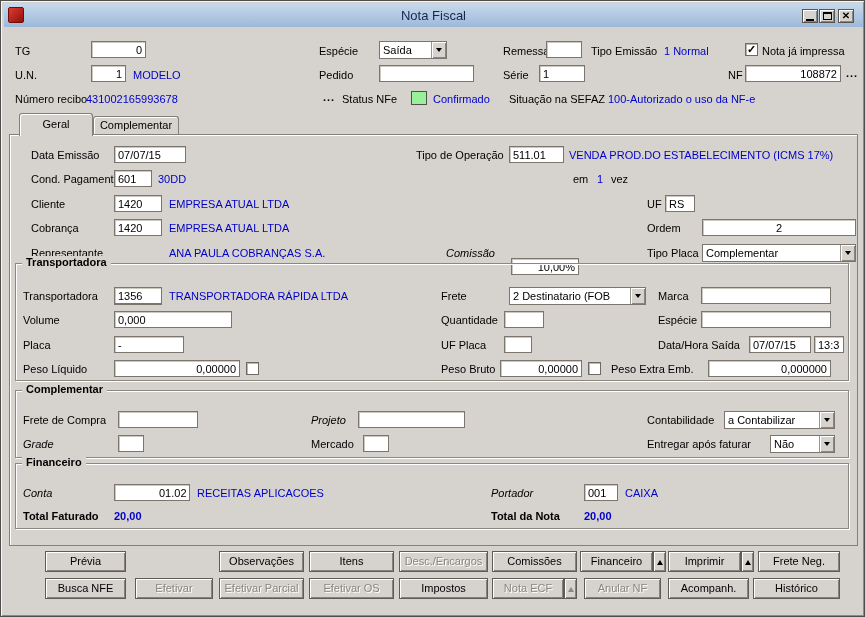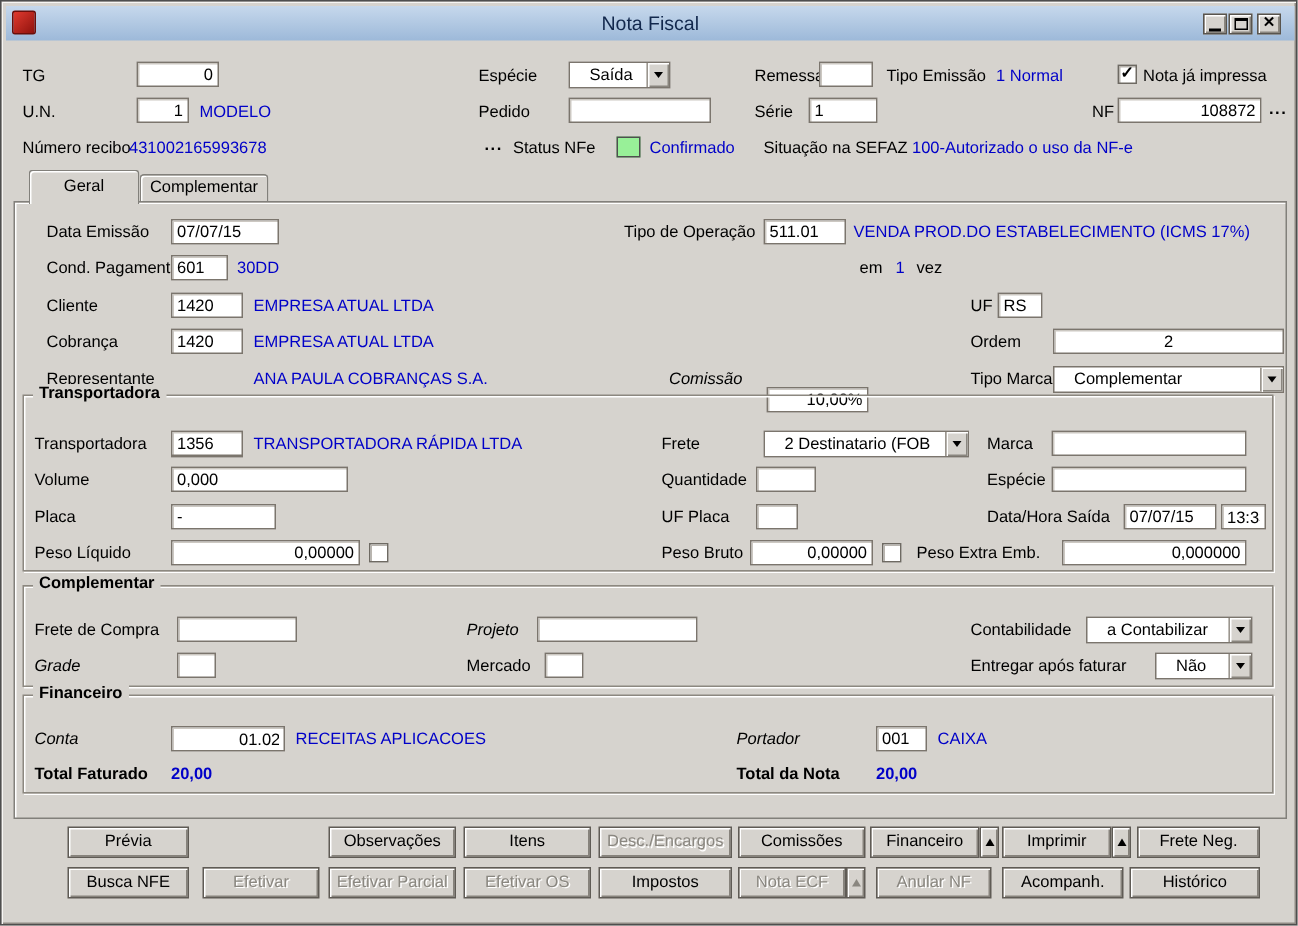--- a/index.html
+++ b/index.html
@@ -14,21 +14,21 @@
   .min-glyph{width:8px;height:2px;background:#000;margin-top:8px}
   .max-glyph{width:9px;height:8px;border:1px solid #000;border-top-width:2px}
   .close-glyph{font-size:10px;font-weight:bold;line-height:1}
   .lbl{position:absolute;white-space:nowrap;color:#000}
   .bl{color:#0000c8}
   .it{font-style:italic}
   .b{font-weight:bold}
   .inp{position:absolute;height:17px;background:#fff;border:1px solid #7b756d;box-shadow:inset 1px 1px 0 #ccc8c2;
        font-family:inherit;font-size:11px;color:#000;padding:0 3px}
   .right{text-align:right}.center{text-align:center}
-  .dd{position:absolute;height:18px;background:#fff;border:1px solid #7b756d;line-height:16px;padding-left:13px}
+  .dd{position:absolute;height:18px;background:#fff;border:1px solid #7b756d;line-height:16px;padding-left:3px}
   .dd-text{display:block;overflow:hidden;white-space:nowrap;margin-right:16px}
   .dd-btn{position:absolute;right:0;top:0;width:15px;height:16px;background:#d6d3ce;border-left:1px solid #9a958e;
           box-shadow:inset 1px 1px 0 #fff,inset -1px -1px 0 #8a867f;display:flex;align-items:center;justify-content:center}
   .tri{width:0;height:0;border-left:3px solid transparent;border-right:3px solid transparent;border-top:4px solid #000}
   .tri-up{width:0;height:0;border-left:3px solid transparent;border-right:3px solid transparent;border-bottom:5px solid #000;display:inline-block;vertical-align:middle}
   .chk{position:absolute;width:13px;height:13px;background:#fff;border:1px solid #6e6a63;box-shadow:inset 1px 1px 0 #b9b5af;
        font-size:11px;line-height:11px;text-align:center}
   .chk-mark{font-weight:bold}
   .status-sq{position:absolute;left:410px;top:90px;width:16px;height:14px;background:#98f098;border:1px solid #4f4f4f}
   .panel{position:absolute;left:8px;top:133px;width:849px;height:412px;border:1px solid #82807b;box-shadow:inset 1px 1px 0 #fff}
@@ -128,21 +128,21 @@
   <input class="inp" style="left: 113px; top: 218px; width: 48px;" value="1420">
   <div class="lbl bl" style="left:168px;top:221px">EMPRESA ATUAL LTDA</div>
   <div class="lbl" style="left:646px;top:221px">Ordem</div>
   <input class="inp center" style="left: 701px; top: 218px; width: 154px;" value="2">
 
   <div class="lbl" style="left:30px;top:246px">Representante</div>
   <input class="inp" style="left: 113px; top: 243px; width: 48px; margin-top: 44px;" value="1417">
   <div class="lbl bl" style="left:168px;top:246px">ANA PAULA COBRANÇAS S.A.</div>
   <div class="lbl it" style="left:445px;top:246px">Comissão</div>
   <input class="inp right" style="left: 510px; top: 243px; width: 68px; margin-top: 14px;" value="10,00%">
-  <div class="lbl" style="left:646px;top:246px">Tipo Marca</div>
+  <div class="lbl" style="left:646px;top:246px">Tipo Placa</div>
   <div class="dd" style="left:701px;top:243px;width:154px">
     <span class="dd-text">Complementar</span>
     <span class="dd-btn">
         <span class="tri"></span>
       </span>
   </div>
 
   <div class="grp" style="left:14px;top:262px;width:834px;height:118px">
     <span class="grp-title">Transportadora</span>
   </div>

